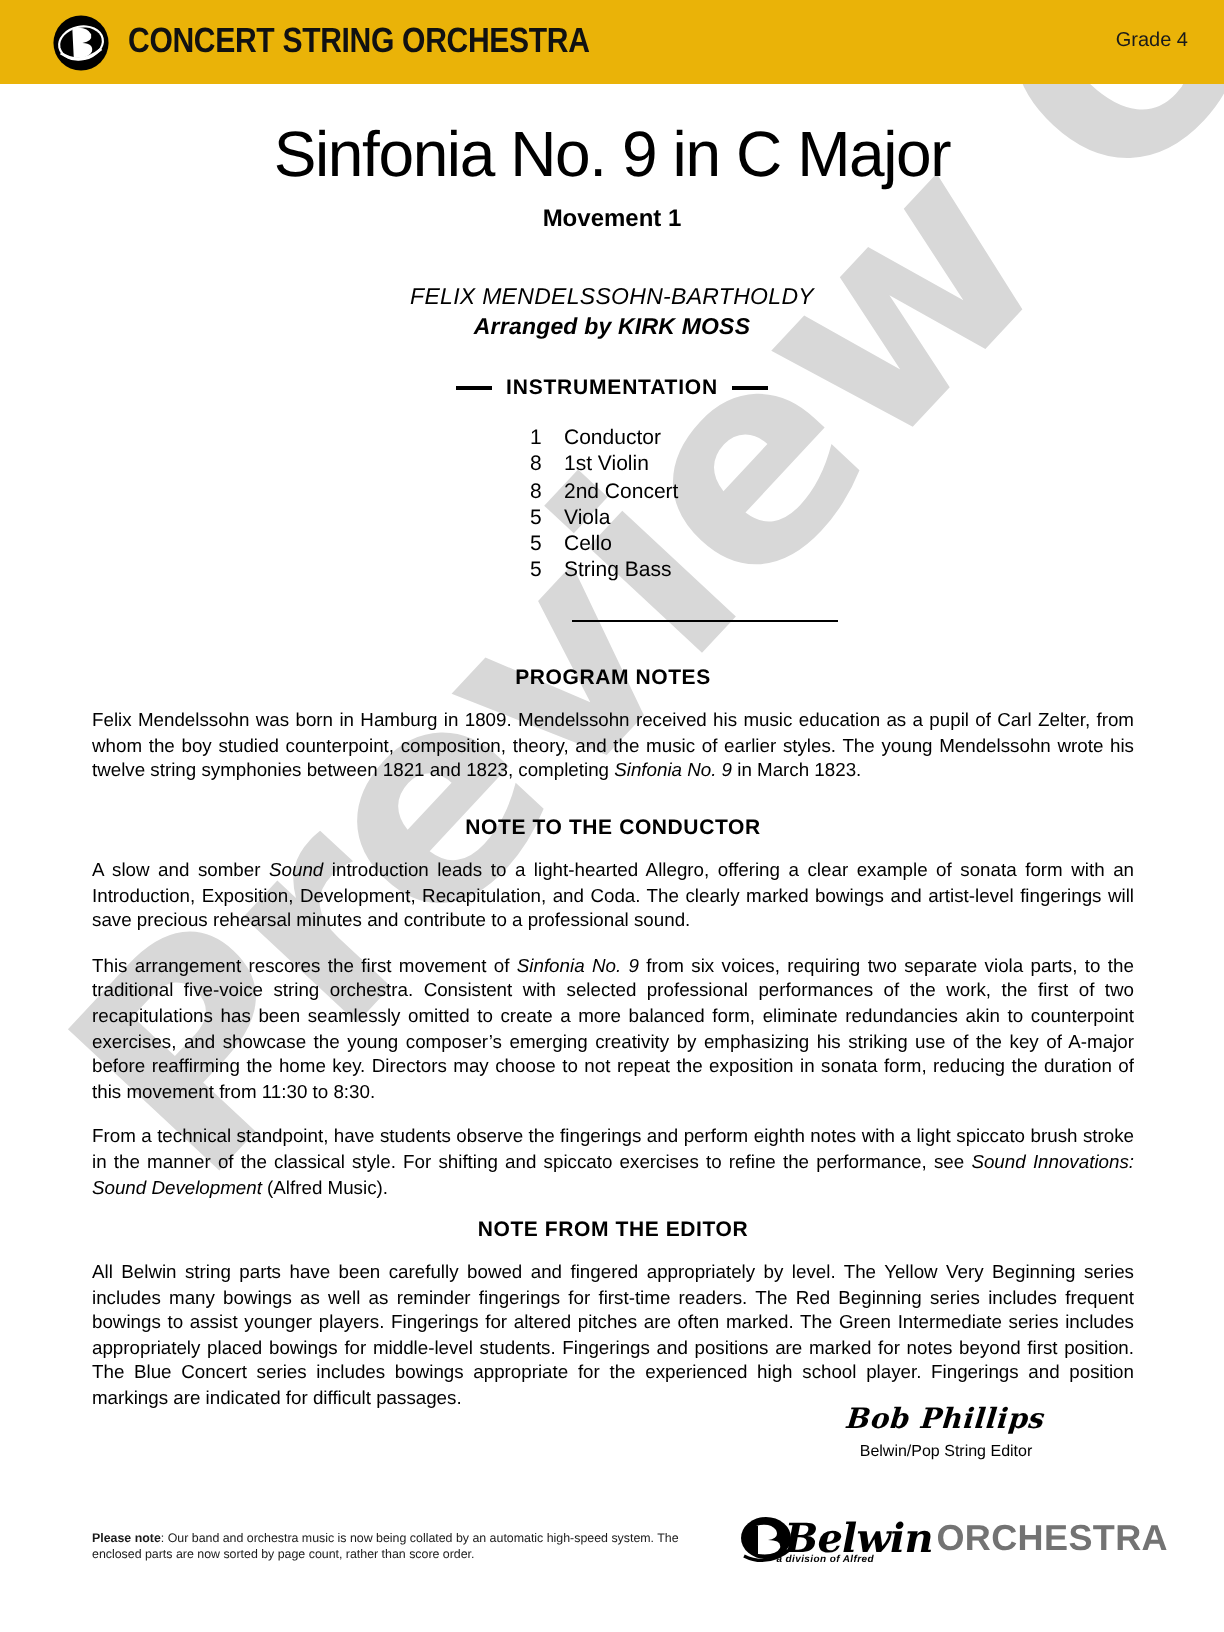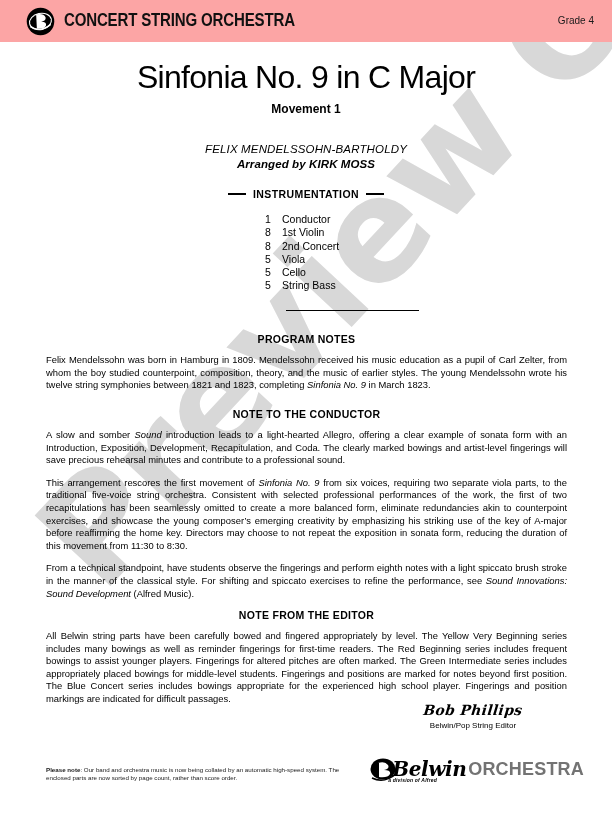--- a/index.html
+++ b/index.html
@@ -347,21 +347,21 @@
           <path d="M2 20 Q14 26 26 16" stroke="#000" stroke-width="1.6" fill="none"></path>
         </svg>
         <span id="belwin-script" style="left:22px;">Belwin</span>
         <span id="belwin-division">a division of Alfred</span>
       </div>
       <span id="orchestra-word">ORCHESTRA</span>
     </div>
 
   </div>
 
-  <div id="header-bar" style="background: #fca5a5;">
+  <div id="header-bar" style="background: #eab308;">
     <svg id="header-logo" viewBox="0 0 40 40">
       <circle cx="20" cy="20" r="19" fill="#000"></circle>
       <ellipse cx="20" cy="20" rx="16" ry="12" fill="#fff" transform="rotate(-12 20 20)"></ellipse>
       <ellipse cx="20" cy="20" rx="14.5" ry="10.5" fill="#000" transform="rotate(-12 20 20)"></ellipse>
       <path d="M14 10 Q24 8 27 14 Q28 19 21 20 Q29 20.5 27.5 26 Q25 31 15 30 Z" fill="#fff"></path>
       <path d="M6 27 Q20 36 34 24" stroke="#fff" stroke-width="2" fill="none"></path>
     </svg>
     <div id="header-title">CONCERT STRING ORCHESTRA</div>
     <div id="header-grade">Grade 4</div>
   </div>

